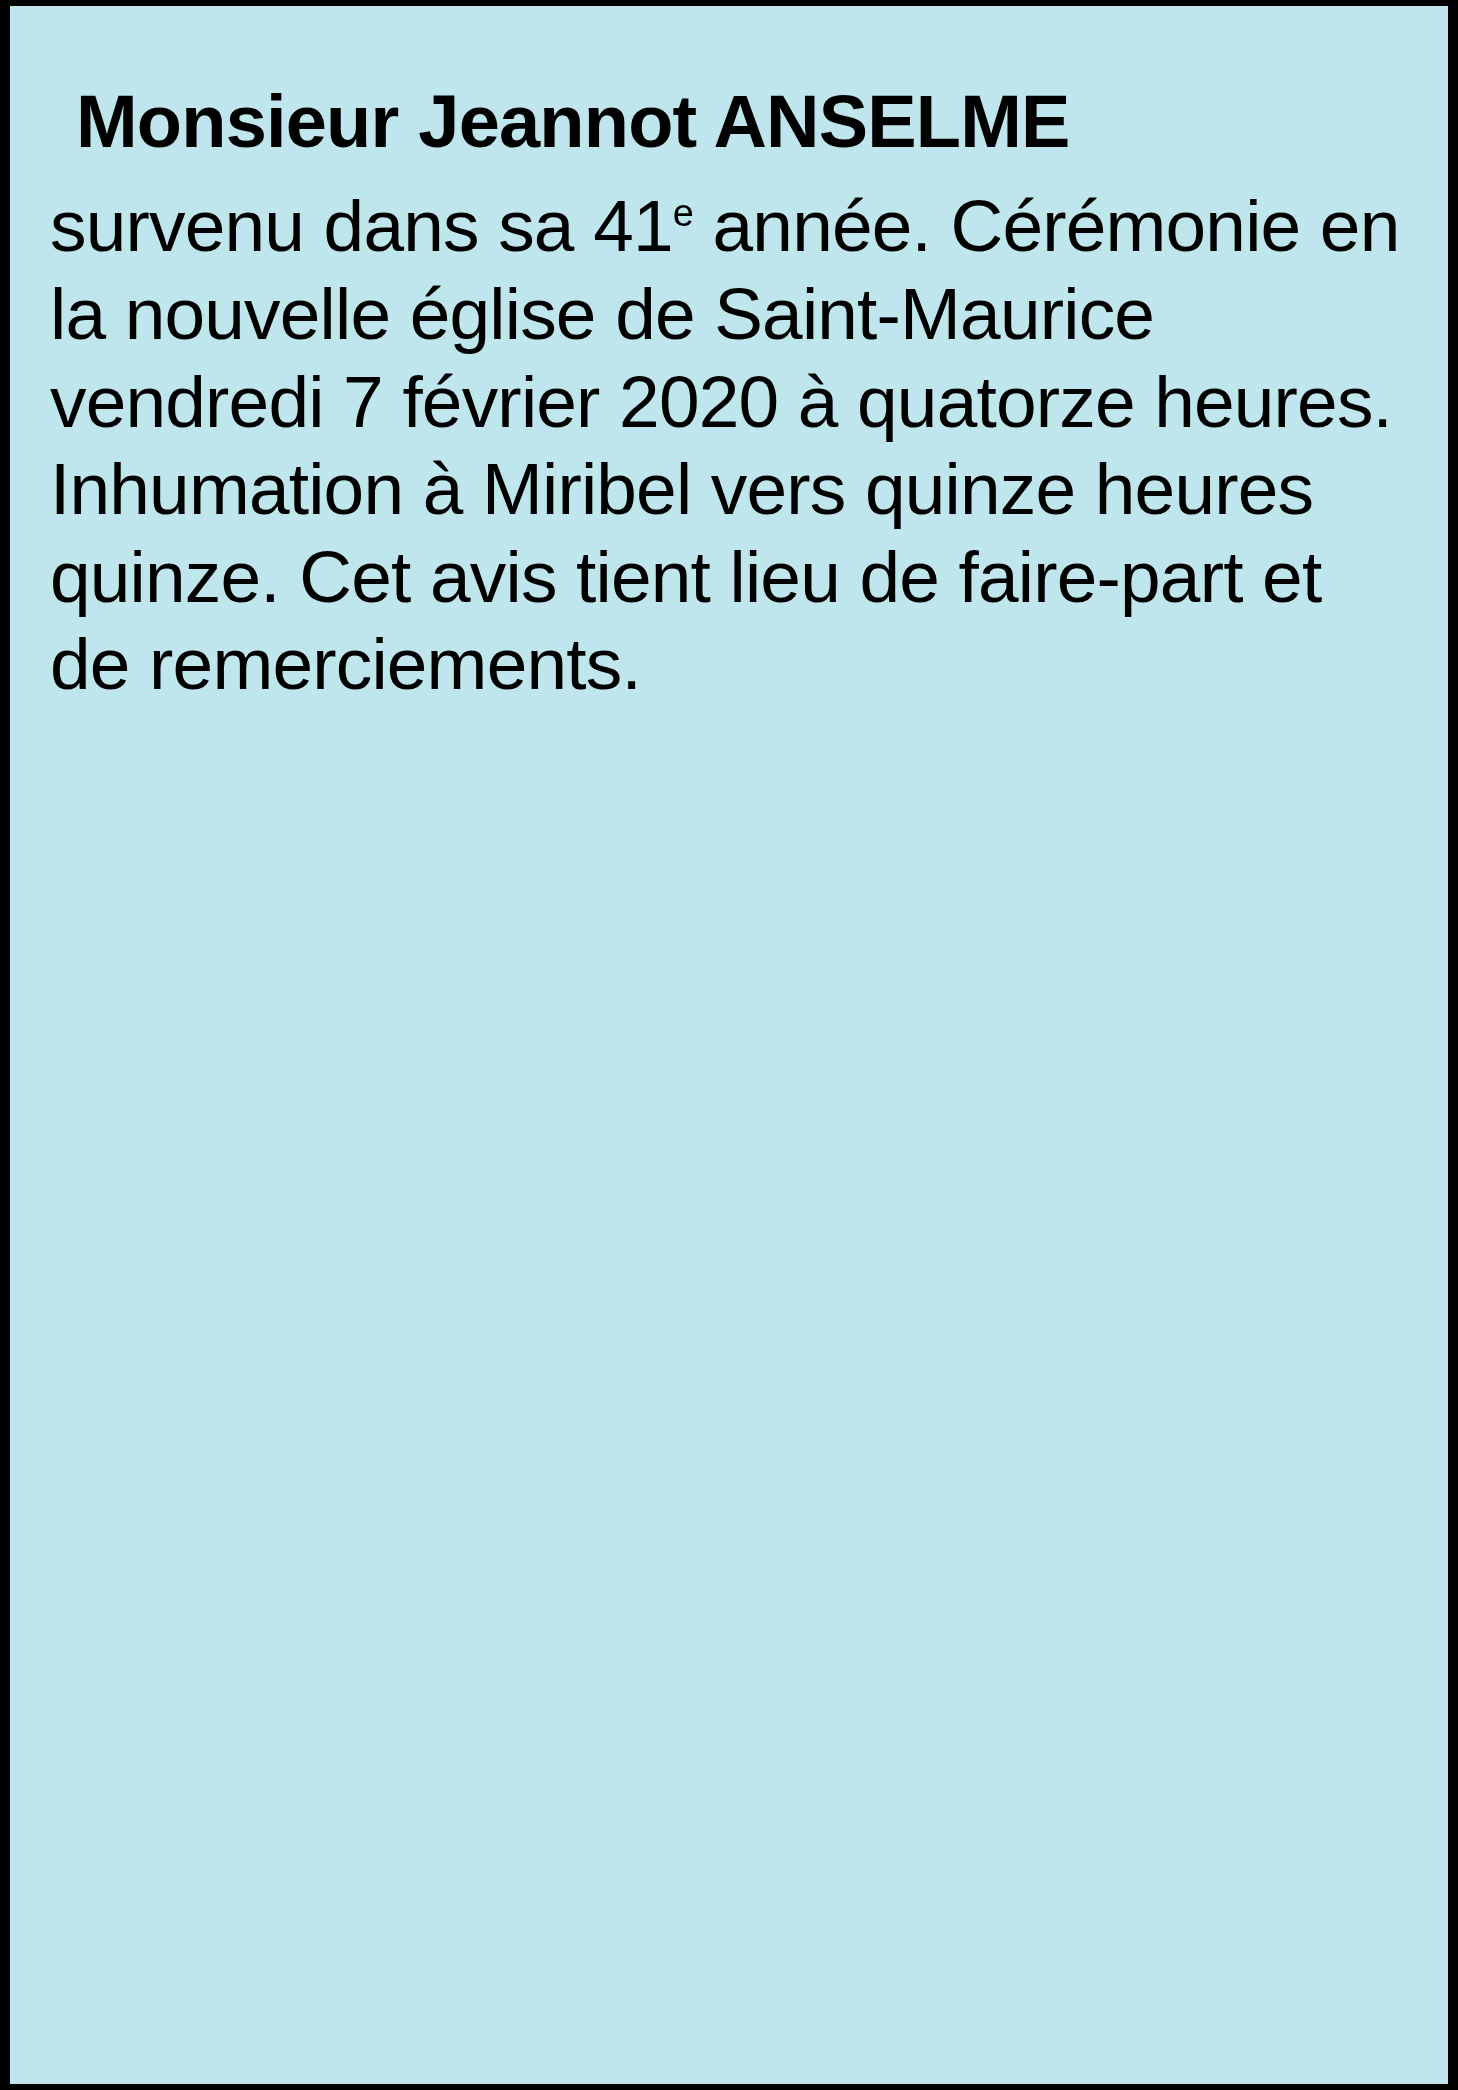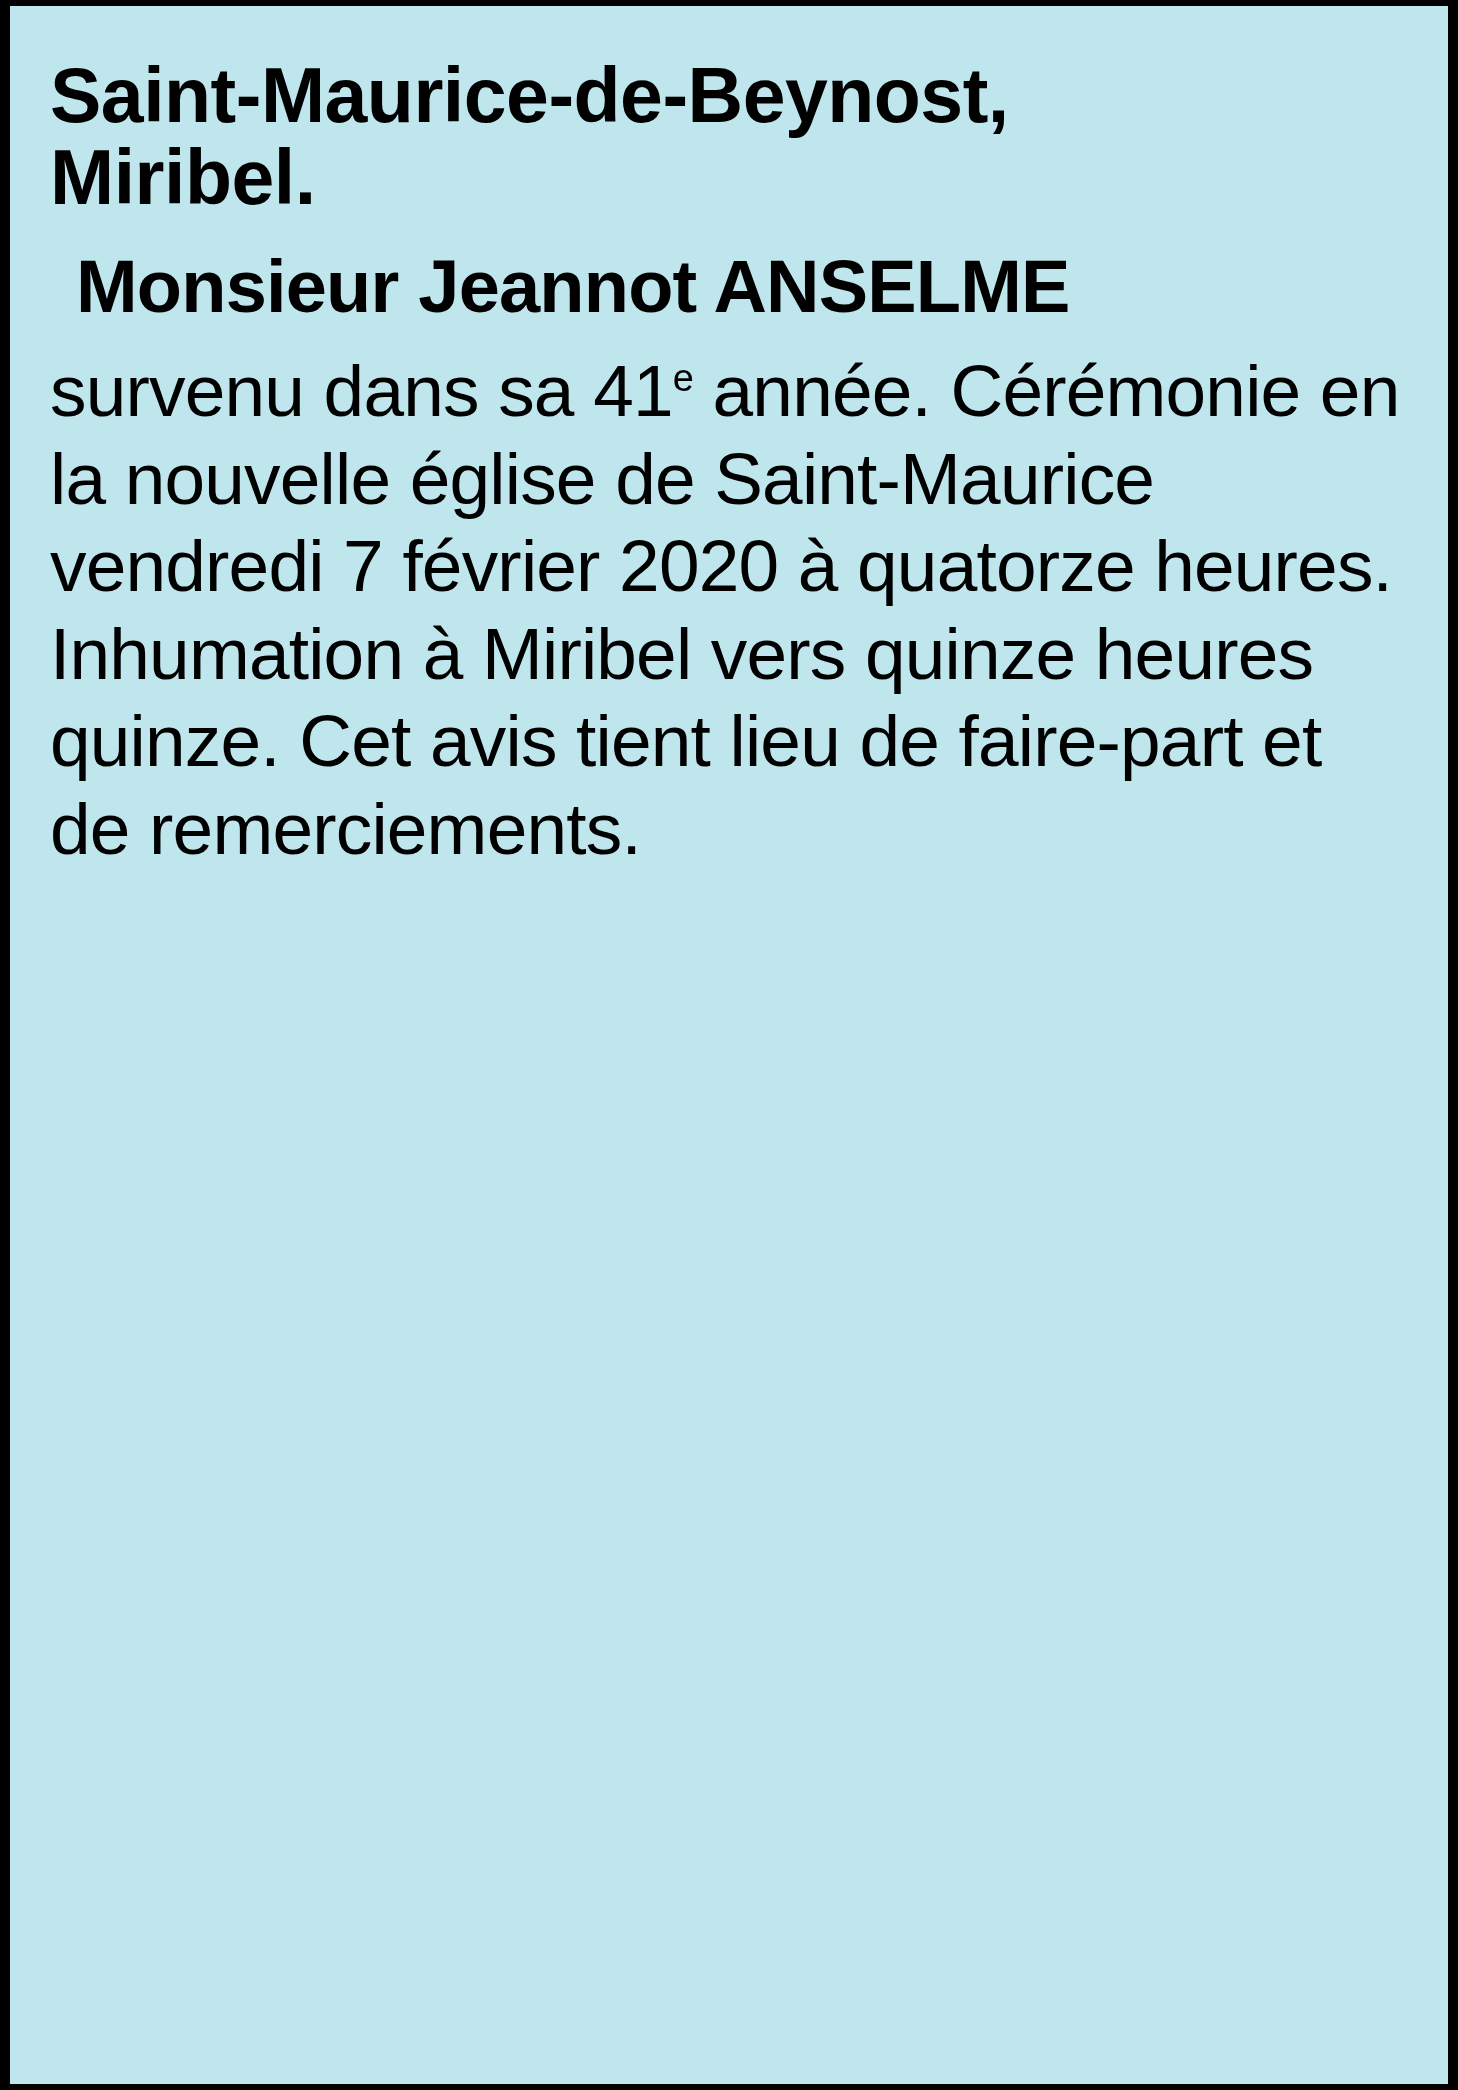--- a/index.html
+++ b/index.html
@@ -70,21 +70,20 @@
     vertical-align: super;
     line-height: 0;
   }
 </style>
 </head>
 <body>
 
 <div class="notice">
   <div class="notice-inner">
 
-    <h1 class="locality">Saint-Maurice-de-Beynost, Miribel.</h1>
 
 
     <p class="deceased-name">Monsieur Jeannot ANSELME</p>
 
     <p class="body-text second"><span>survenu dans sa 41</span><sup>e</sup><span> année. Cérémonie en la nouvelle église de Saint-Maurice vendredi 7 février 2020 à quatorze heures. Inhumation à Miribel vers quinze heures quinze. Cet avis tient lieu de faire-part et de remerciements.</span></p>
 
   </div>
 </div>
 
 </body></html>

